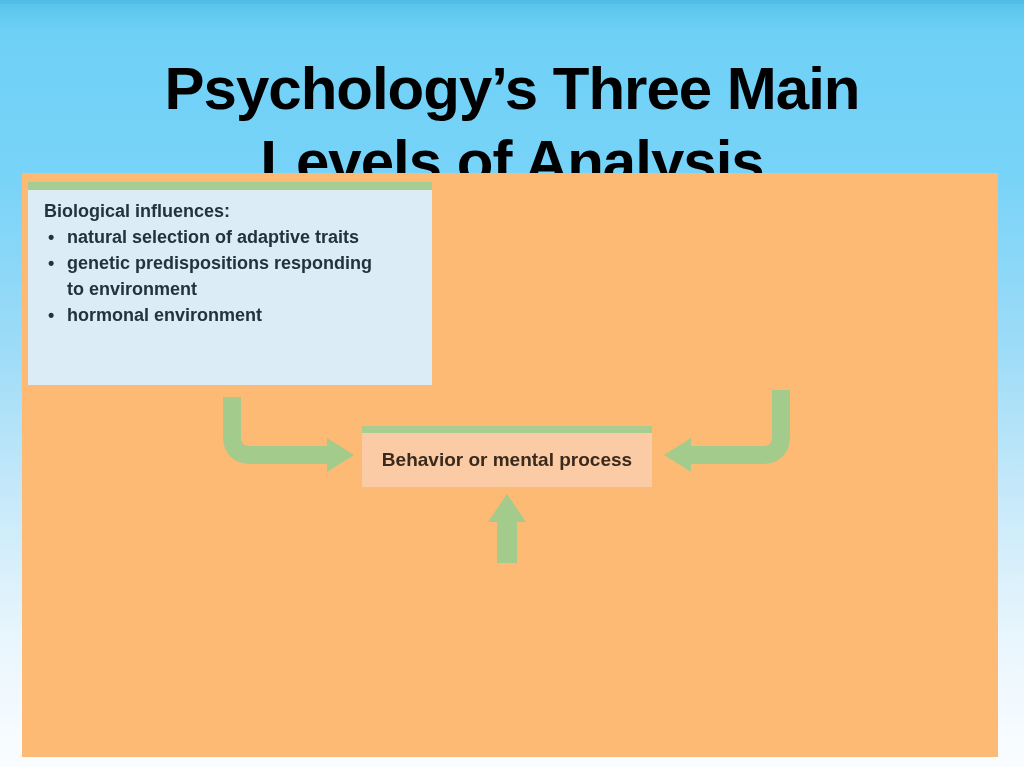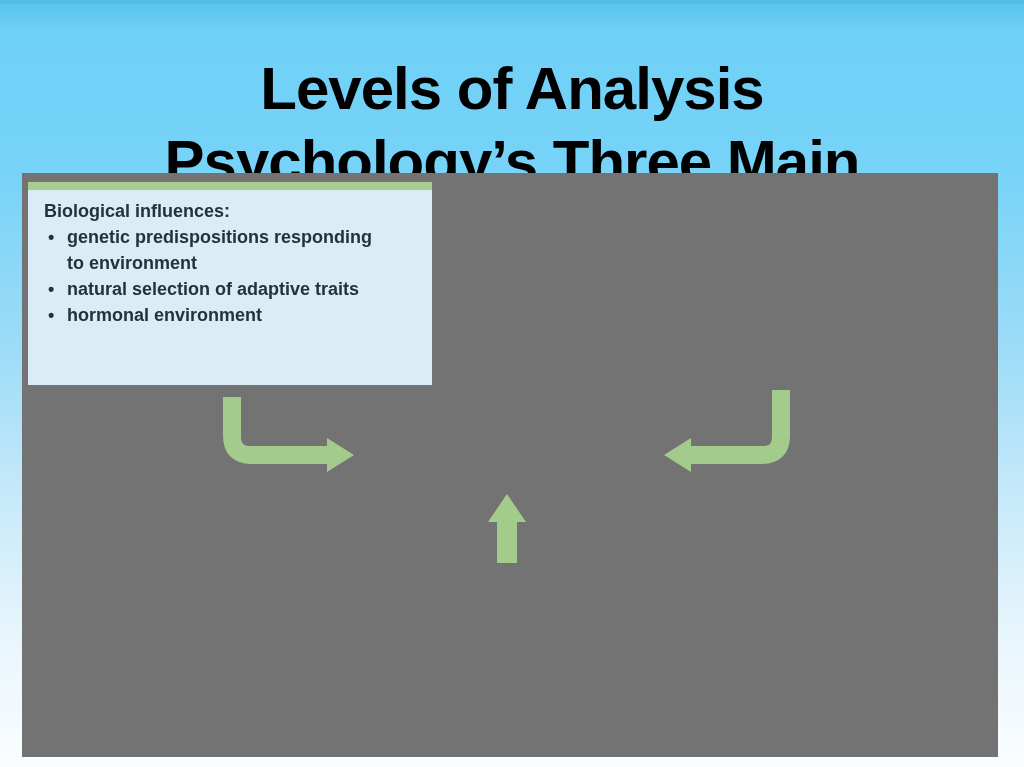--- a/index.html
+++ b/index.html
@@ -18,21 +18,21 @@
   }
   .slide-title {
     position: absolute; left: 0; top: 12px; width: 1024px;
     text-align: center;
     font-size: 60px; font-weight: 700; color: #000;
     line-height: 73px; letter-spacing: -1px;
   }
   .panel {
     position: absolute; left: 22px; top: 173px;
     width: 976px; height: 584px;
-    background: #737373;
+    background: #fdba74;
   }
   .bio-box {
     position: absolute; left: 6px; top: 9px;
     width: 404px; height: 203px;
     background: #dcecf7;
     color: #22333b;
     box-sizing: border-box;
   }
   .bio-box .bar, .behavior-box .bar {
     position: absolute; left: 0; top: 0; right: 0; height: 8px;
@@ -67,32 +67,32 @@
     font-size: 19px; font-weight: 700; color: #3a2a1d;
   }
   .arrows { position: absolute; left: 0; top: 0; }
 </style>
 </head>
 <body>
 
 <div class="top-edge"></div>
 
 <h1 class="slide-title">
+  <span style="display:block">Psychology’s Three Main</span>
   <span style="display:block">Levels of Analysis</span>
-  <span style="display:block">Psychology’s Three Main</span>
 </h1>
 
 <div class="panel">
 
   <div class="bio-box">
     <div class="bar"></div>
     <p class="bio-heading">Biological influences:</p>
     <ul class="bio-list">
+      <li>natural selection of adaptive traits</li>
       <li>genetic predispositions responding to environment</li>
-      <li>natural selection of adaptive traits</li>
       <li>hormonal environment</li>
     </ul>
   </div>
 
   <svg class="arrows" width="976" height="584" viewBox="0 0 976 584">
 
     <g>
       <path d="M 210,224 L 210,263 Q 210,282 229,282 L 306,282" fill="none" stroke-width="18" stroke-linecap="butt" stroke="#a3cb8b"></path>
       <polygon points="305,265 305,299 332,282" fill="#a3cb8b"></polygon>
     </g>
@@ -101,14 +101,18 @@
       <path d="M 759,217 L 759,263 Q 759,282 740,282 L 668,282" fill="none" stroke-width="18" stroke-linecap="butt" stroke="#a3cb8b"></path>
       <polygon points="669,265 669,299 642,282" fill="#a3cb8b"></polygon>
     </g>
 
     <g>
       <rect x="475" y="347" width="20" height="43" fill="#a3cb8b"></rect>
       <polygon points="466,349 504,349 485,321" fill="#a3cb8b"></polygon>
     </g>
   </svg>
 
+  <div class="behavior-box">
+    <div class="bar"></div>
+    <div class="behavior-label">Behavior or mental process</div>
+  </div>
 
 </div>
 
 </body></html>

